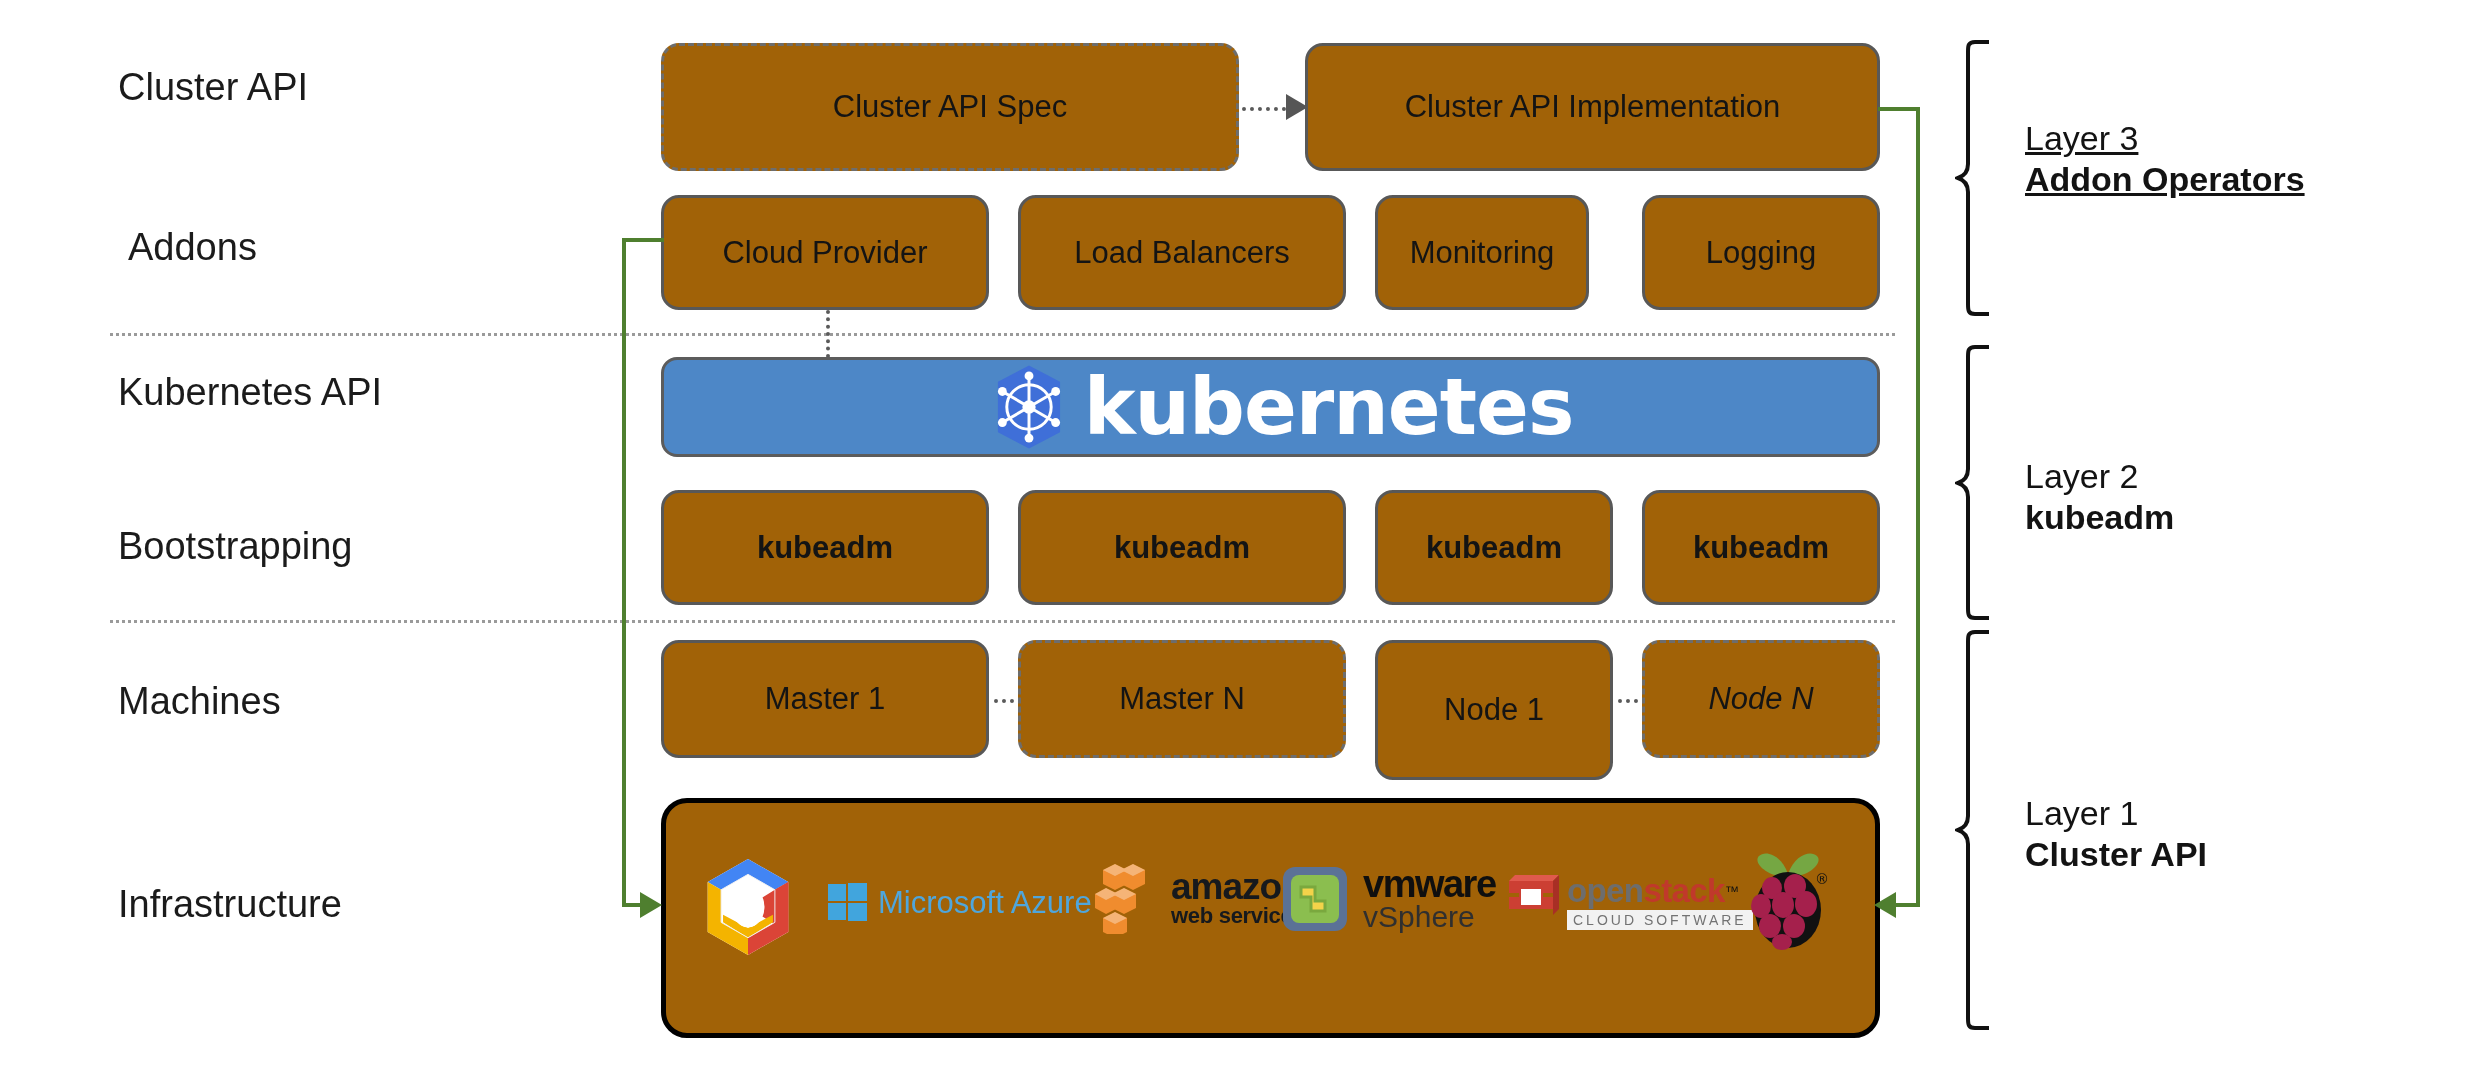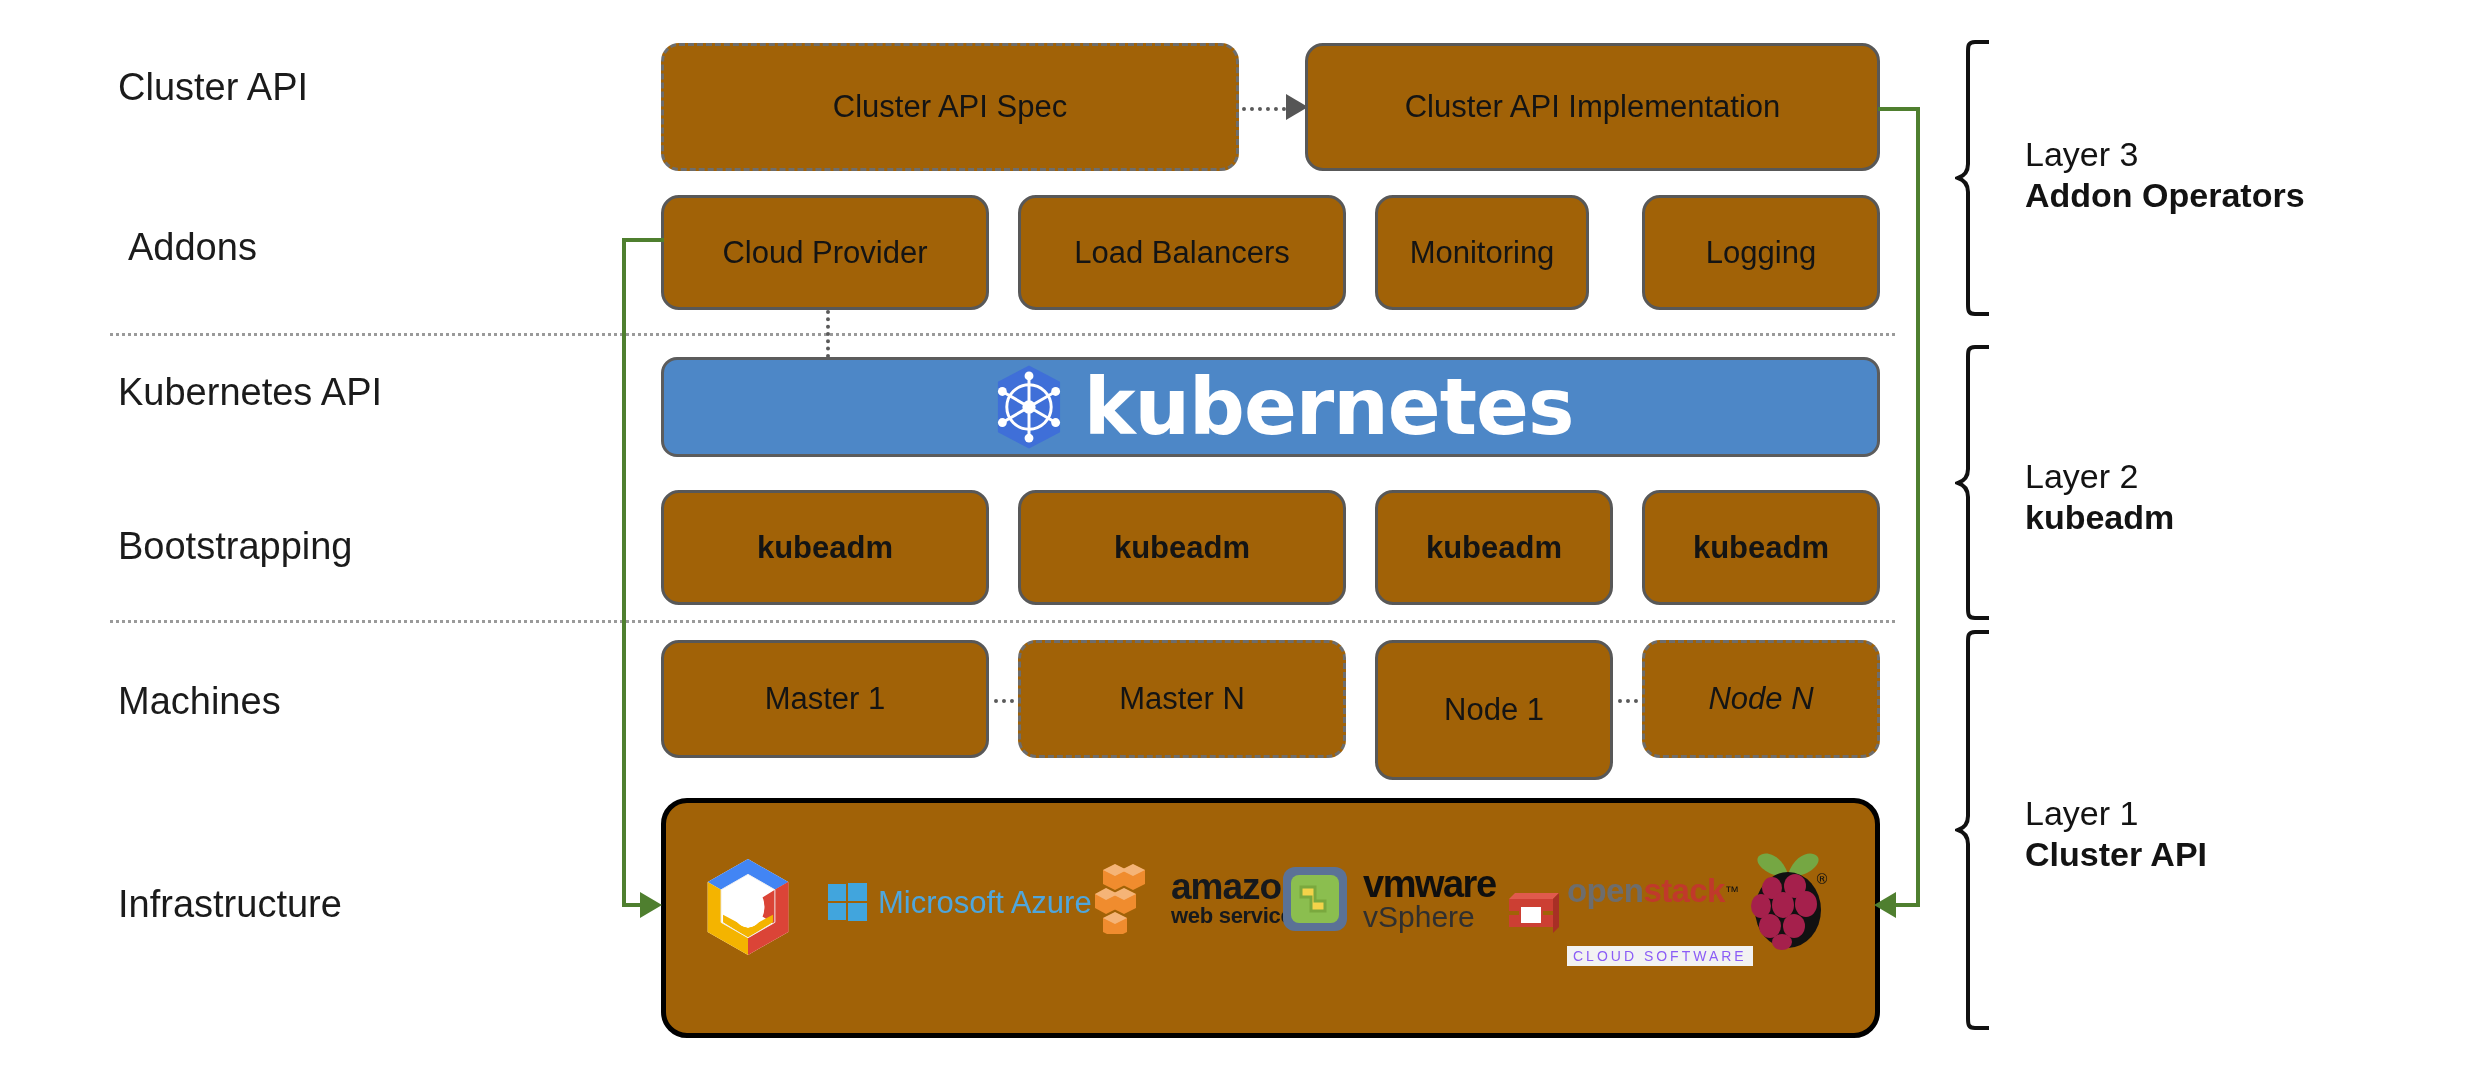--- a/index.html
+++ b/index.html
@@ -74,21 +74,21 @@
 
   
   .logo{position:absolute;display:flex;align-items:center;}
   .az-text{font-size:31px;color:#4fa6dc;font-family:"Liberation Sans",sans-serif;margin-left:10px;white-space:nowrap;}
   .aws-txt1{font-size:37px;font-weight:bold;color:#16191d;line-height:0.95;letter-spacing:-1px;}
   .aws-txt2{font-size:22px;font-weight:bold;color:#16191d;line-height:1;letter-spacing:-0.3px;}
   .vm-txt1{font-size:38px;font-weight:bold;color:#0f0f0f;line-height:0.95;letter-spacing:-1.5px;}
   .vm-txt2{font-size:30px;color:#2f2f2f;line-height:1;}
   .os-open{font-size:33px;color:#6d6d6d;font-weight:bold;letter-spacing:-0.6px;}
   .os-stack{font-size:33px;color:#c0392b;font-weight:bold;letter-spacing:-0.6px;}
-  .os-sub{font-size:14px;color:#8b5cf6;letter-spacing:3px;background:#f2f2f2;padding:2px 6px;text-align:center;margin-top:36px;}
+  .os-sub{font-size:14px;color:#737373;letter-spacing:3px;background:#f2f2f2;padding:2px 6px;text-align:center;}
   .tm{font-size:14px;vertical-align:super;}
 </style>
 </head>
 <body>
 
 <div class="stage">
 
   <div class="row-label" style="left:118px;top:68px;">Cluster API</div>
   <div class="row-label" style="left:128px;top:228px;">Addons</div>
   <div class="row-label" style="left:118px;top:373px;">Kubernetes API</div>
@@ -281,21 +281,21 @@
   <div class="hline-green" style="left:1878px;top:107px;width:42px;height:4px;"></div>
   <div class="vline-green" style="left:1916px;top:107px;width:4px;height:800px;"></div>
   <div class="hline-green" style="left:1896px;top:903px;width:24px;height:4px;"></div>
   <div class="arrow-left-green" style="left:1874px;top:892px;"></div>
 
   <div class="brace" style="left:1955px;top:40px;">
     <svg width="40" height="276" viewBox="0 0 40 276">
       <path d="M34 2 H20 C13 2 13 6 13 12 V124 C13 132 9 136 3 138 C9 140 13 144 13 152 V264 C13 270 13 274 20 274 H34" fill="none" stroke="#111111" stroke-width="4"></path>
     </svg>
   </div>
-  <div class="layer-text" style="left:2025px;top:134px;">
+  <div class="layer-text" style="left:2025px;top:118px;text-decoration:underline;">
     <span class="l1">Layer 3</span>
     <span class="l2">Addon Operators</span>
   </div>
 
   <div class="brace" style="left:1955px;top:345px;">
     <svg width="40" height="275" viewBox="0 0 40 275">
       <path d="M34 2 H20 C13 2 13 6 13 12 V124 C13 132 9 136 3 138 C9 140 13 144 13 152 V263 C13 269 13 273 20 273 H34" fill="none" stroke="#111111" stroke-width="4"></path>
     </svg>
   </div>
   <div class="layer-text" style="left:2025px;top:456px;">

